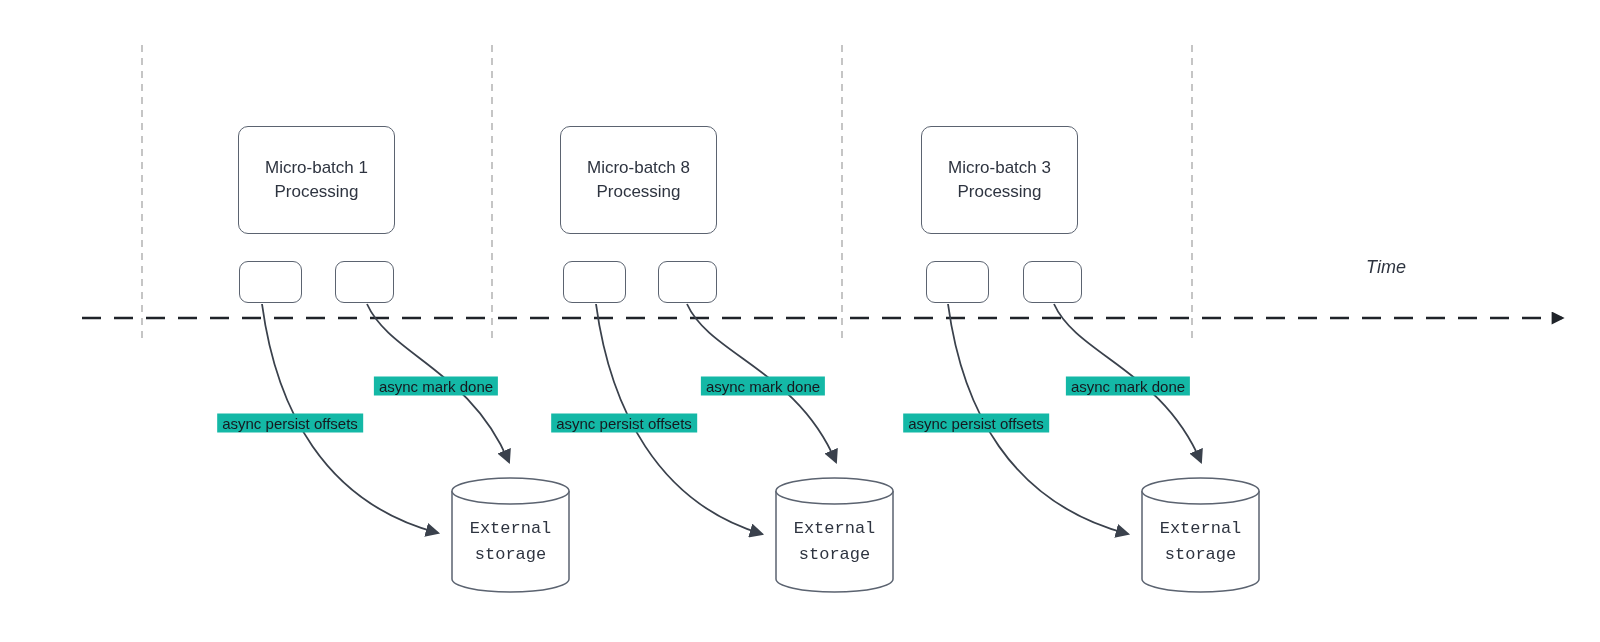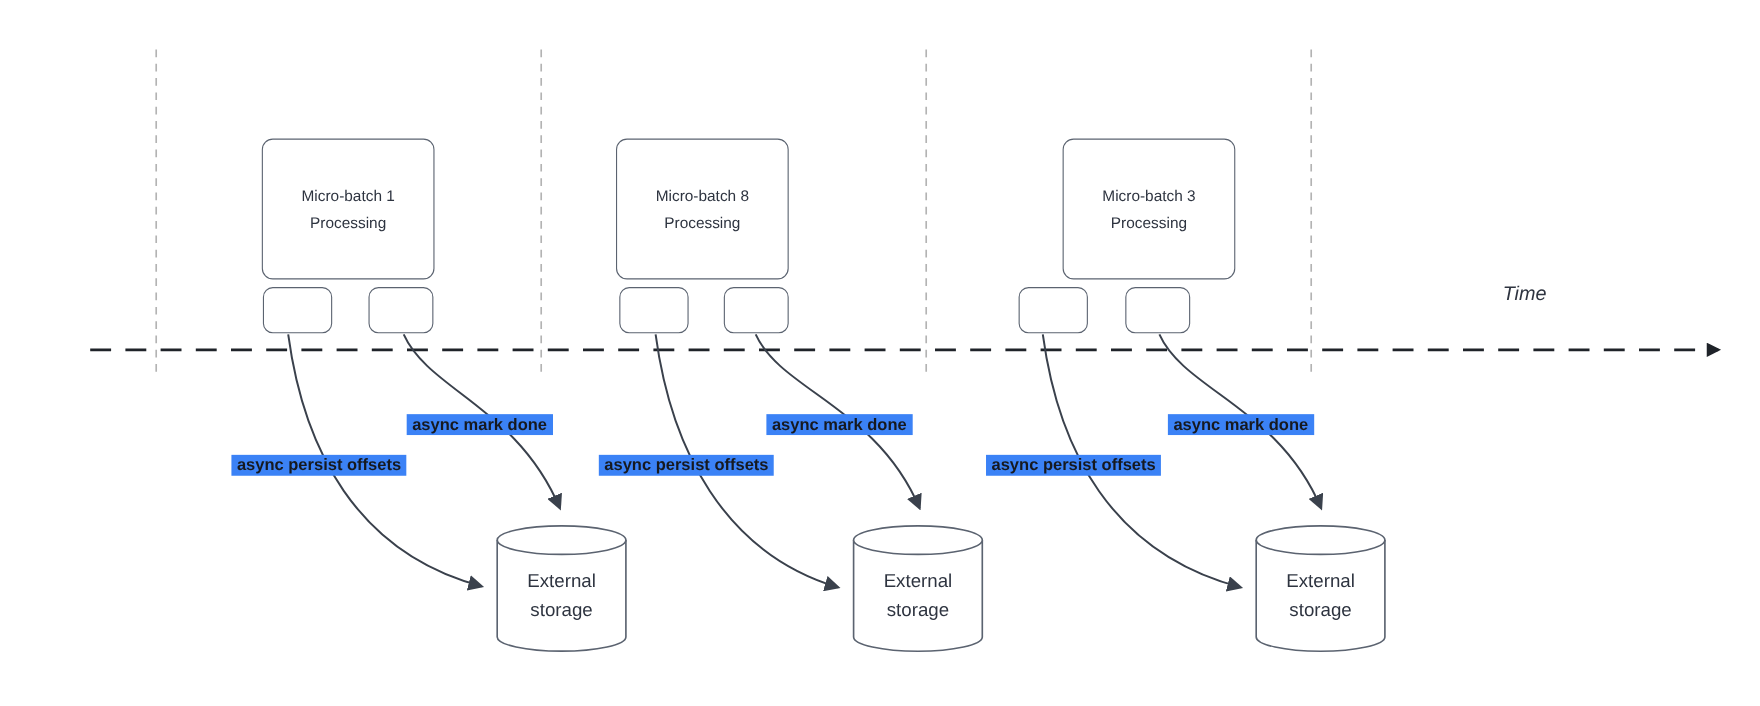--- a/index.html
+++ b/index.html
@@ -7,53 +7,53 @@
     position:relative;
     width:1600px;height:642px;
     background:#ffffff;
     font-family:"Liberation Sans", sans-serif;
     overflow:hidden;
   }
   #diagram-svg{position:absolute;left:0;top:0;}
   .abs{position:absolute;}
   .proc-box{
     box-sizing:border-box;
-    width:157px;height:128px;
+    width:157px;height:108px;
     border:1.4px solid #5b6370;
     border-radius:10px;
     background:#ffffff;
     display:flex;flex-direction:column;
     align-items:center;justify-content:center;
     text-align:center;
     color:#2e3440;
-    font-size:14px;line-height:24px;
+    font-size:17px;line-height:24px;
   }
   .small-box{
     box-sizing:border-box;
     height:42px;
     border:1.4px solid #5b6370;
     border-radius:9px;
     background:#ffffff;
   }
   .flow-label{
     transform:translate(-50%,-50%);
-    background:#3b82f6;
+    background:#14b8a6;
     padding:1px 5px;
     font-size:15px;
-    font-weight:bold;
+    font-weight:normal;
     color:#16191f;
     white-space:nowrap;
   }
   .storage-text{
     width:117px;height:84px;
     display:flex;flex-direction:column;
     align-items:center;justify-content:center;
     text-align:center;
     color:#2e3440;
-    font-size:17px;line-height:26px;
+    font-size:17px;line-height:26px;font-family:Liberation Mono, monospace;
   }
   .time-label{
     transform:translate(-50%,-50%);
     font-size:18px;
     color:#2e3440;
     white-space:nowrap;
   }
 </style>
 </head>
 <body>
@@ -119,21 +119,21 @@
   </div>
   <div class="abs small-box" style="left:563px;top:261px;width:63px;"></div>
   <div class="abs small-box" style="left:658px;top:261px;width:59px;"></div>
   <div class="abs flow-label" style="left:624px;top:423px;">async persist offsets</div>
   <div class="abs flow-label" style="left:763px;top:386px;">async mark done</div>
   <div class="abs storage-text" style="left:776px;top:500px;">
     <div>External</div>
     <div>storage</div>
   </div>
 
-  <div class="abs proc-box" style="left:966px;top:126px;">
+  <div class="abs proc-box" style="left:921px;top:126px;">
     <div>Micro-batch 3</div>
     <div>Processing</div>
   </div>
   <div class="abs small-box" style="left:926px;top:261px;width:63px;"></div>
   <div class="abs small-box" style="left:1023px;top:261px;width:59px;"></div>
   <div class="abs flow-label" style="left:976px;top:423px;">async persist offsets</div>
   <div class="abs flow-label" style="left:1128px;top:386px;">async mark done</div>
   <div class="abs storage-text" style="left:1142px;top:500px;">
     <div>External</div>
     <div>storage</div>

